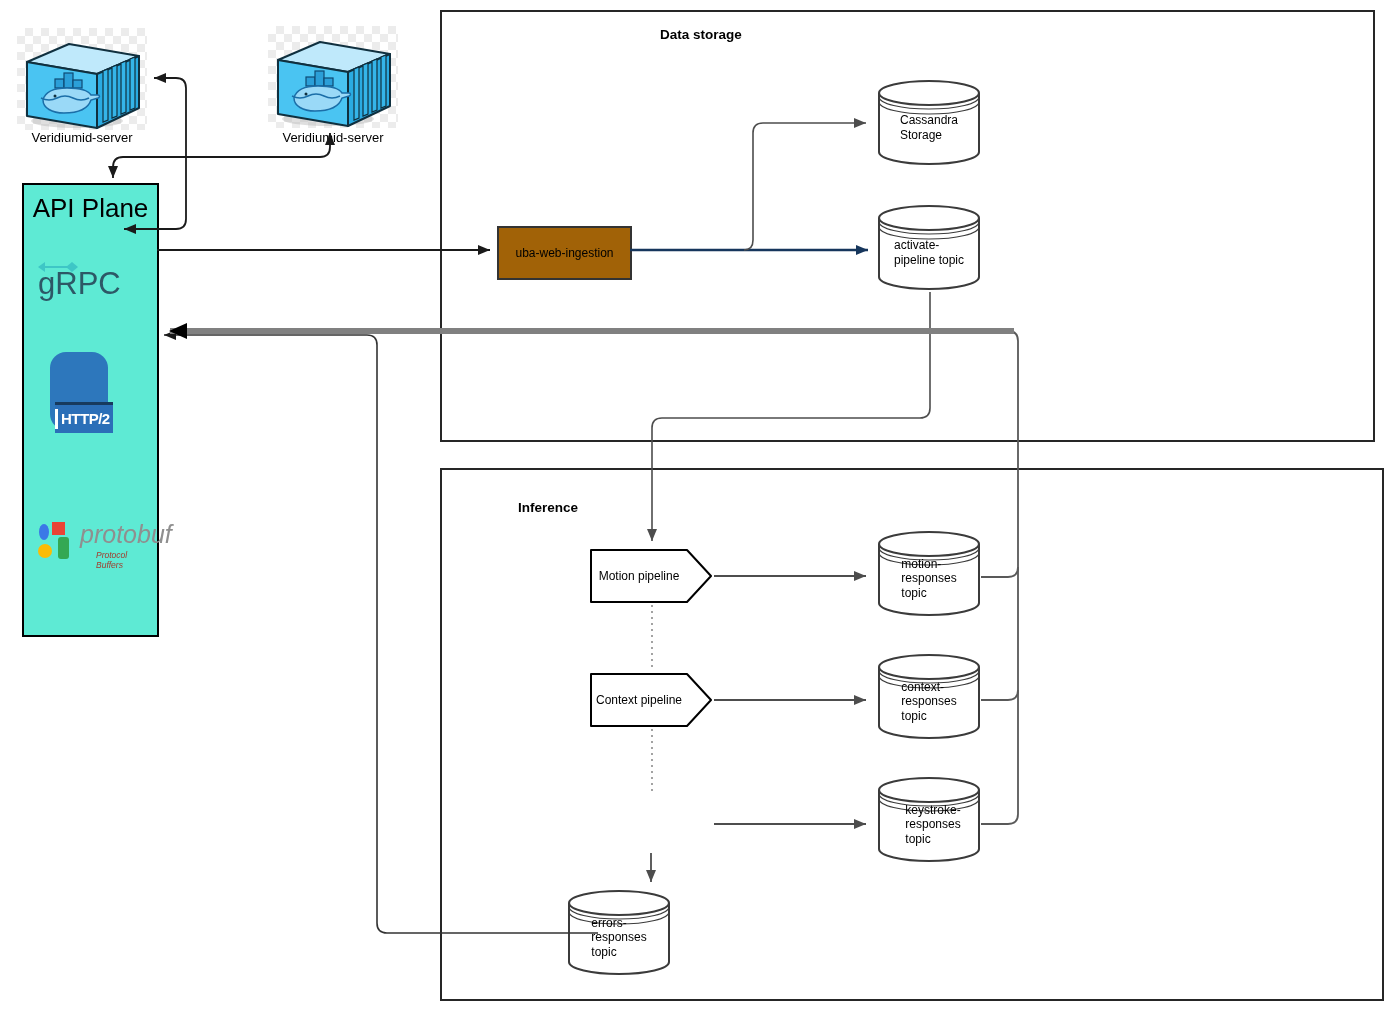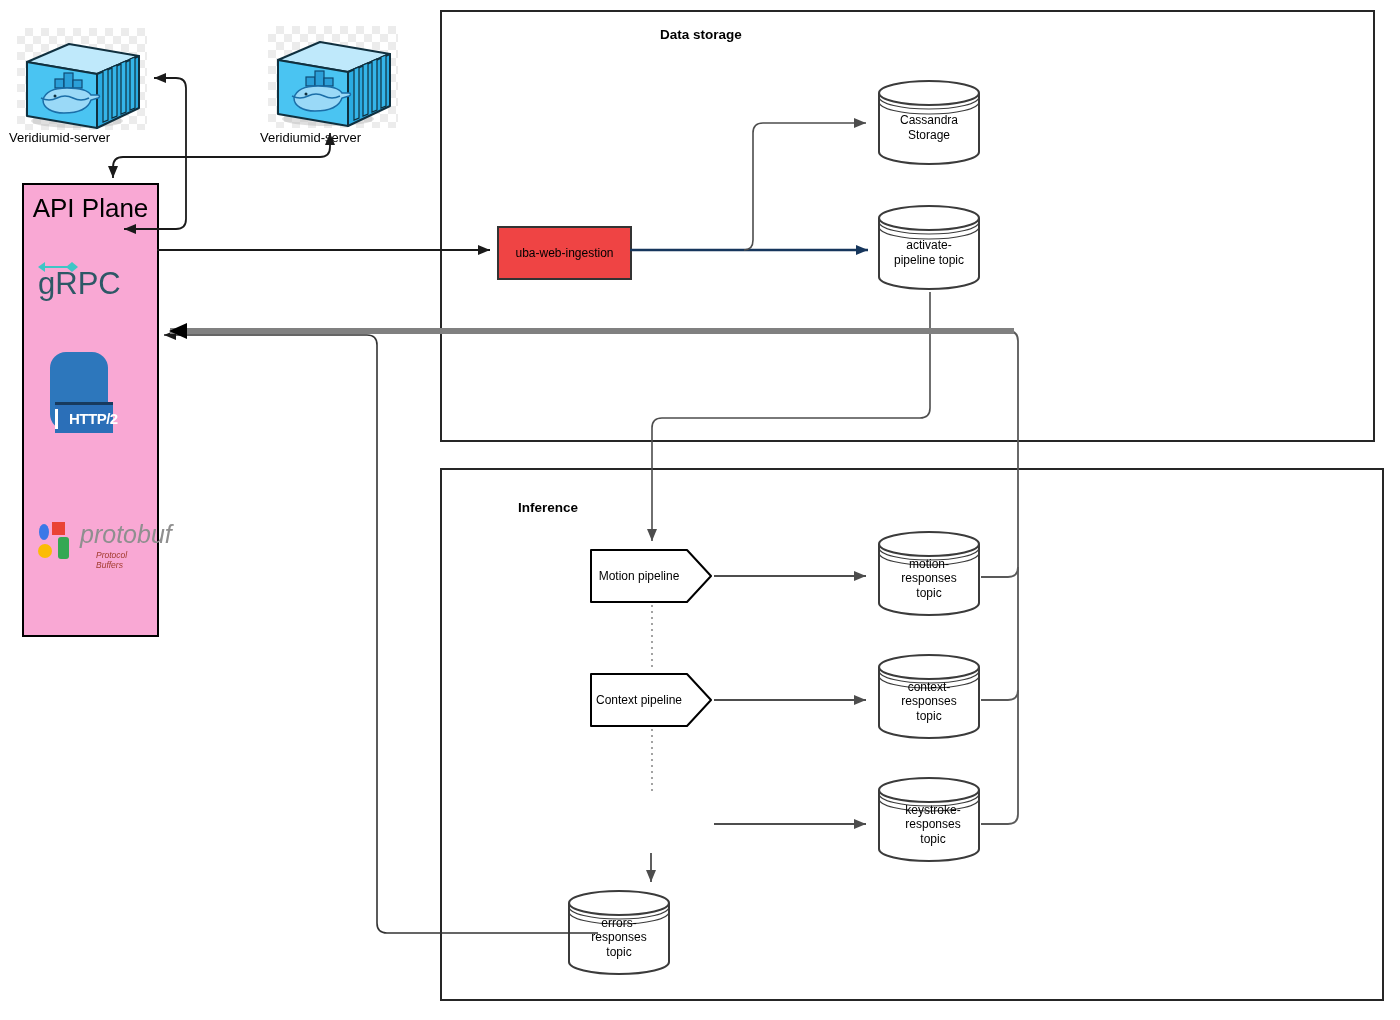--- a/index.html
+++ b/index.html
@@ -6,51 +6,51 @@
   body{font-family:"Liberation Sans",sans-serif;color:#000;}
   #canvas{position:relative;width:1400px;height:1020px;background:#fff;overflow:hidden;}
 
   .abs{position:absolute;}
 
   
   .group-box{position:absolute;border:2px solid #262626;background:transparent;}
   .group-title{position:absolute;font-size:13.5px;font-weight:bold;color:#000;white-space:nowrap;}
 
   
-  .api-box{position:absolute;left:22px;top:183px;width:133px;height:450px;border:2px solid #000;background:#f9a8d4;}
+  .api-box{position:absolute;left:22px;top:183px;width:133px;height:450px;border:2px solid #000;background:#5eead4;}
   .api-title{position:absolute;left:0;top:8px;width:100%;text-align:center;font-size:26px;color:#000;}
 
   .grpc-wrap{position:absolute;left:38px;top:216px;width:100px;height:52px;margin-top:44px;}
   .grpc-text{font-size:31px;color:#2d5866;letter-spacing:0px;line-height:1;margin-top:8px;}
   .grpc-arrow{position:absolute;left:-2px;top:0px;}
 
   .http2-wrap{position:absolute;left:50px;top:352px;width:80px;height:84px;}
   .http2-bubble{position:absolute;left:0;top:0;width:58px;height:78px;background:#2d77bc;border-radius:16px;}
   .http2-band{position:absolute;left:5px;top:50px;width:58px;height:28px;background:#2b6fb8;border-top:3px solid #173a5e;display:flex;align-items:center;}
-  .http2-band span{color:#fff;font-weight:bold;font-size:15px;letter-spacing:-0.5px;border-left:3px solid #fff;padding-left:11px;line-height:20px;}
+  .http2-band span{color:#fff;font-weight:bold;font-size:15px;letter-spacing:-0.5px;border-left:3px solid #fff;padding-left:3px;line-height:20px;}
 
   .protobuf-wrap{position:absolute;left:34px;top:518px;width:120px;height:52px;font-style:italic;}
   .protobuf-text{position:absolute;left:46px;top:4px;font-size:25px;color:#8f8f8f;line-height:1;}
   .protobuf-sub{position:absolute;left:62px;top:32px;font-size:8.5px;color:#a23c2e;}
 
   
   .checker{background-color:#fff;
     background-image:linear-gradient(45deg,#ececec 25%,transparent 25%,transparent 75%,#ececec 75%),
                      linear-gradient(45deg,#ececec 25%,transparent 25%,transparent 75%,#ececec 75%);
     background-size:16px 16px;background-position:0 0,8px 8px;}
   .docker-img{position:absolute;width:130px;height:102px;}
-  .docker-label{position:absolute;width:146px;text-align:left;font-size:13px;color:#000;}
-
-  
-  .node-box{position:absolute;border:2px solid #333;background:#ef4444;display:flex;align-items:center;justify-content:center;font-size:12px;}
+  .docker-label{position:absolute;width:146px;text-align:center;font-size:13px;color:#000;}
+
+  
+  .node-box{position:absolute;border:2px solid #333;background:#a16207;display:flex;align-items:center;justify-content:center;font-size:12px;}
 
   
   .cyl{position:absolute;width:102px;height:86px;}
   .cyl svg{position:absolute;left:0;top:0;}
-  .cyl-label{position:absolute;left:0;top:0;width:100%;height:100%;display:flex;align-items:center;justify-content:center;text-align:center;font-size:12px;line-height:1.22;white-space:pre-line;padding-top:9px;box-sizing:border-box;}
+  .cyl-label{position:absolute;left:0;top:0;width:100%;height:100%;display:flex;align-items:center;justify-content:center;font-size:12px;line-height:1.22;white-space:pre-line;padding-top:9px;box-sizing:border-box;}
 
   
   .pipe{position:absolute;width:122px;height:54px;}
   .pipe svg{position:absolute;left:0;top:0;}
   .pipe-label{position:absolute;left:0;top:0;width:100%;height:100%;display:flex;align-items:center;justify-content:center;padding-right:24px;box-sizing:border-box;font-size:12px;}
 
   #wires{position:absolute;left:0;top:0;width:1400px;height:1020px;pointer-events:none;}
 </style>
 </head>
 <body>

